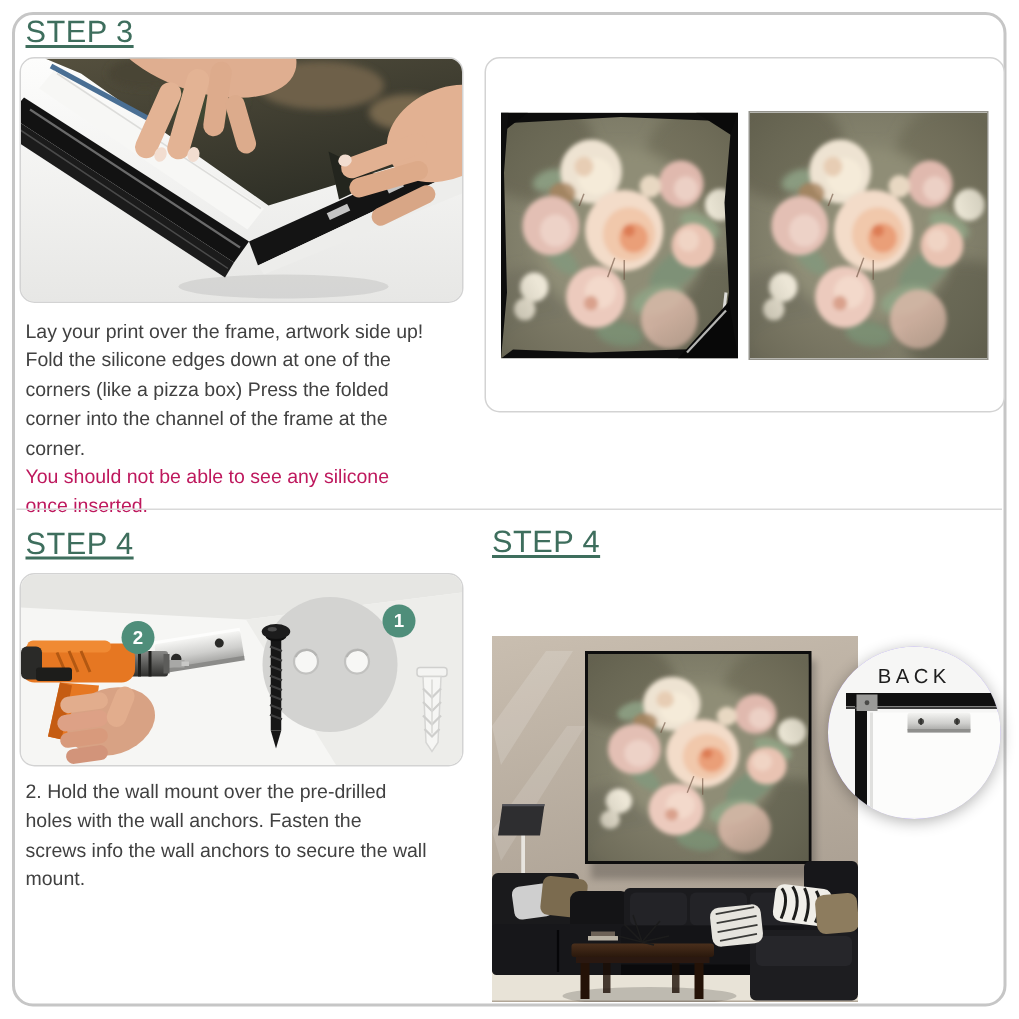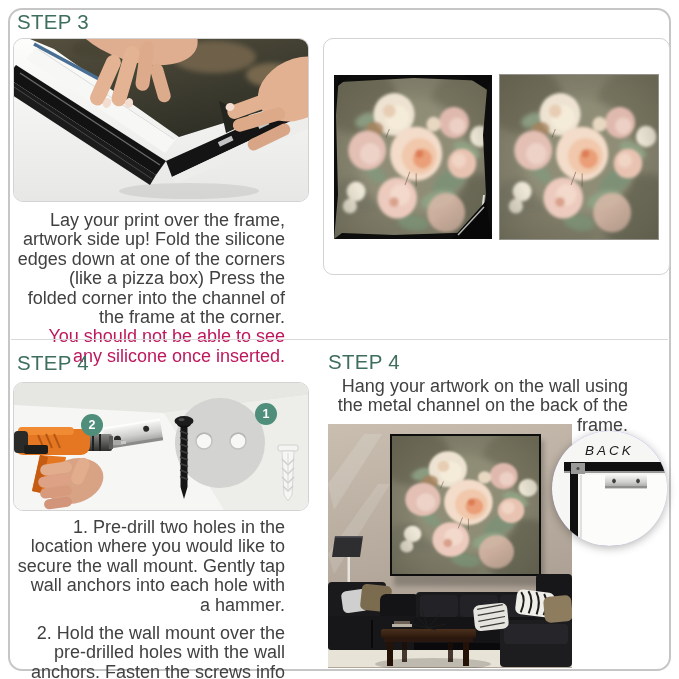--- a/index.html
+++ b/index.html
@@ -1,38 +1,38 @@
 <!DOCTYPE html>
 <html><head>
 <meta charset="utf-8">
 <style>
   html,body{margin:0;padding:0;background:#ffffff;}
   .page{position:relative;width:679px;height:679px;background:#fff;overflow:hidden;
         font-family:"Liberation Sans", sans-serif;color:#414141;}
   .frame-border{position:absolute;left:8px;top:8px;right:8px;bottom:8px;
         border:2px solid #c6c6c6;border-radius:14px;pointer-events:none;}
   .step-title{position:absolute;margin:0;font-size:20.5px;font-weight:500;
-        color:#3e6e5d;letter-spacing:0.3px;}
+        color:#3e6e5d;letter-spacing:0.3px;text-decoration:underline;}
   .bodywrap{position:absolute;}
-  .bodywrap p{margin:0;font-size:18px;line-height:19.4px;color:#414141;text-align:right;}
+  .bodywrap p{margin:0;font-size:13px;line-height:19.4px;color:#414141;}
   .bodywrap p.note{color:#be185d;}
   .bodywrap p + p.spaced{margin-top:9px;}
   .photo{position:absolute;border:1px solid #d3d3d3;border-radius:10px;overflow:hidden;background:#f5f5f4;}
   .photo svg{display:block;width:100%;height:100%;}
   .divider{position:absolute;left:11px;top:339px;width:657px;height:0;border-top:1px solid #d9d9d9;}
   .panel{position:absolute;overflow:hidden;}
   .panel svg{display:block;width:100%;height:100%;}
   .panel .overlay{position:absolute;left:0;top:0;width:100%;height:100%;}
   .badge{position:absolute;width:22px;height:22px;border-radius:50%;background:#4f8e7a;
         color:#fff;font-size:12.5px;font-weight:bold;display:flex;align-items:center;
         justify-content:center;line-height:1;}
   .room{position:absolute;left:328px;top:424px;width:244px;height:244px;overflow:hidden;}
   .room svg{display:block;width:100%;height:100%;}
   .back-circle{position:absolute;left:552px;top:431px;width:115px;height:115px;border-radius:50%;
-        background:#c4b5fd;box-shadow:0 2px 10px rgba(0,0,0,0.30);overflow:hidden;font-style:italic;}
+        background:#c4b5fd;box-shadow:0 2px 10px rgba(0,0,0,0.30);overflow:hidden;}
   .back-circle svg{display:block;width:100%;height:100%;}
   .back-label{position:absolute;left:0;top:12px;width:100%;text-align:center;
         font-size:13.5px;letter-spacing:3px;color:#1d1d1d;}
   .hidden-defs{position:absolute;width:0;height:0;overflow:hidden;}
 </style>
 </head>
 <body>
 
 <svg class="hidden-defs" aria-hidden="true">
   <defs>
@@ -247,21 +247,20 @@
         <rect x="26" y="104" width="32" height="10" rx="5" fill="#d89a7c" transform="rotate(-8 42 109)"></rect>
         <rect x="30" y="115" width="28" height="10" rx="5" fill="#d2947a" transform="rotate(-8 44 120)"></rect>
         <rect x="60" y="74" width="13" height="28" rx="6.5" fill="#e2ad8d" transform="rotate(22 66 88)"></rect>
       </g>
     </svg>
   </div>
   <div class="badge" style="left:255px;top:403px;">1</div>
   <div class="badge" style="left:81px;top:414px;">2</div>
 
   <div class="bodywrap" style="left:17px;top:518px;width:268px;">
-    <p>1. Pre-drill two holes in the location where you would like to secure the wall mount. Gently tap wall anchors into each hole with a hammer.</p>
     <p class="spaced">2. Hold the wall mount over the pre-drilled holes with the wall anchors. Fasten the screws info the wall anchors to secure the wall mount.</p>
   </div>
 
   <div class="photo" style="left:323px;top:38px;width:345px;height:235px;background:#ffffff;">
     <div class="panel" style="left:10px;top:36px;width:158px;height:164px;">
       <svg viewBox="0 0 158 164" preserveAspectRatio="none">
         <use href="#floral" xlink:href="#floral" x="0" y="0" width="158" height="164"></use>
       </svg>
       <svg class="overlay" viewBox="0 0 158 164" preserveAspectRatio="none">
         <polygon points="0,0 158,0 154,6 80,3 6,7" fill="#0d0d0d"></polygon>
@@ -277,23 +276,20 @@
     </div>
     <div class="panel" style="left:176px;top:36px;width:158px;height:164px;outline:1px solid rgba(60,58,46,0.55);">
       <svg viewBox="0 0 158 164" preserveAspectRatio="none">
         <use href="#floral" xlink:href="#floral" x="0" y="0" width="158" height="164"></use>
       </svg>
     </div>
   </div>
 
 
   <h2 class="step-title" style="left:328px;top:350px;">STEP 4</h2>
-  <div class="bodywrap" style="left:328px;top:377px;width:300px;">
-    <p>Hang your artwork on the wall using the metal channel on the back of the frame.</p>
-  </div>
 
   <div class="room">
     <svg viewBox="0 0 244 244">
       <rect width="244" height="244" fill="url(#wallg)"></rect>
       <polygon points="0,60 36,10 54,10 6,86" fill="#ffffff" opacity="0.15"></polygon>
       <polygon points="0,130 50,60 62,60 6,150" fill="#ffffff" opacity="0.13"></polygon>
       <g>
         <rect x="66" y="16" width="150" height="146" fill="#000000" opacity="0.22" filter="url(#blur3)"></rect>
         <rect x="62" y="10" width="151" height="142" fill="#0e0e0e"></rect>
         <use href="#floral" xlink:href="#floral" x="64" y="12" width="147" height="138"></use>

